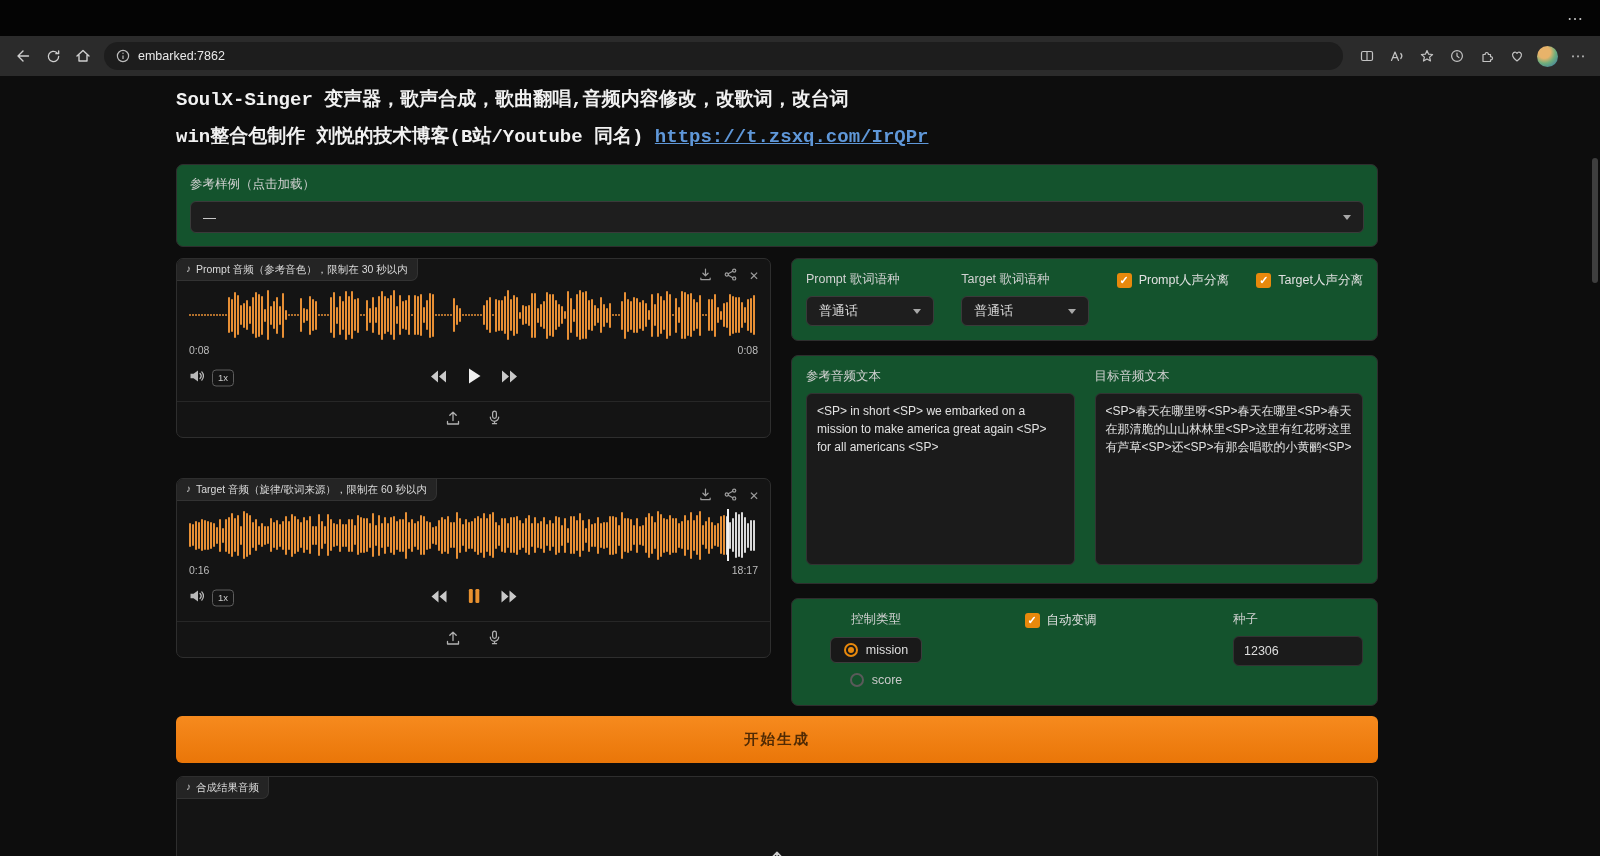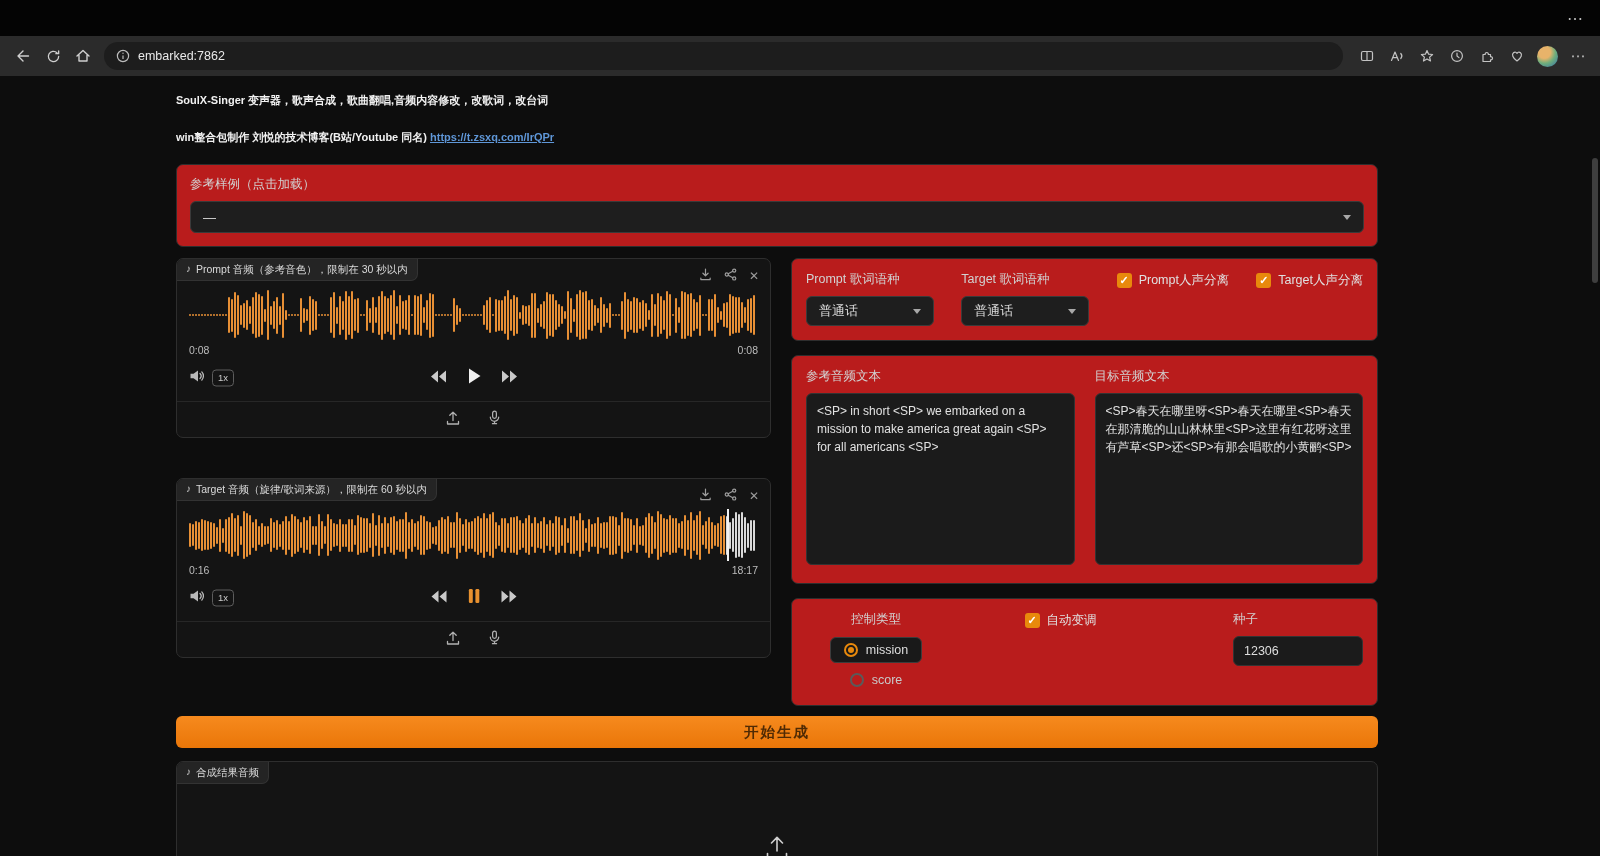--- a/index.html
+++ b/index.html
@@ -18,26 +18,26 @@
   .addr-text { color: #e9e9e9; font-size: 12.5px; white-space: nowrap; }
   .tb-icons { display: flex; align-items: center; gap: 3px; flex: none; }
   .tb-icon { width: 27px; height: 27px; display: flex; align-items: center; justify-content: center; border-radius: 4px; }
   .tb-icon svg { stroke: #c3c3c3; fill: none; stroke-width: 1.2; stroke-linecap: round; stroke-linejoin: round; }
   .avatar { width: 21px; height: 21px; border-radius: 50%; background: radial-gradient(circle at 35% 30%, #e8b36a 0 30%, #6fae7c 55%, #2f6fae 100%); margin: 0 4px; flex: none; }
   .tb-more { color: #c3c3c3; font-size: 15px; letter-spacing: 1px; }
 
   
   .page { position: absolute; top: 76px; left: 0; right: 0; bottom: 0; background: #0d0d0d; overflow: hidden; }
   .content { width: 1202px; margin-left: 176px; padding-top: 10px; position: relative; }
-  .h-line { font-size: 11px; font-weight: bold; color: #f1f1f1; line-height: 24px; }
+  .h-line { font-size: 19px; font-weight: bold; color: #f1f1f1; line-height: 24px; font-family: Liberation Mono, monospace; }
   .h-line1 { margin-top: 2px; }
   .h-line2 { margin-top: 13px; }
   .h-link { font-weight: bold; text-decoration: underline; }
 
-  .panel { border: 1px solid #2e2e2e; border-radius: 7px; background: #b91c1c; }
+  .panel { border: 1px solid #2e2e2e; border-radius: 7px; background: #14532d; }
   .examples-box { margin-top: 15px; padding: 11px 13px 13px; }
   .field-label { font-size: 12.5px; color: #d2d2d2; }
   .dropdown { margin-top: 8px; height: 32px; background: #1e1e1e; border: 1px solid #3a3a3a; border-radius: 6px; display: flex; align-items: center; justify-content: space-between; padding: 0 12px; color: #dddddd; font-size: 13px; }
   .caret { width: 0; height: 0; border-left: 4.5px solid transparent; border-right: 4.5px solid transparent; border-top: 5.5px solid #a8a8a8; }
 
   .main-row { display: flex; gap: 20px; margin-top: 11px; align-items: flex-start; }
   .left-col { width: 595px; display: flex; flex-direction: column; row-gap: 40px; flex: none; }
   .right-col { flex: 1; display: flex; flex-direction: column; row-gap: 14px; }
 
   
@@ -82,21 +82,21 @@
   .ctl-col2 { width: 130px; }
   .ctl-col3 { width: 130px; }
   .ctl-col4 { width: 130px; }
   .num-input { margin-top: 8px; width: 100%; height: 30px; background: #1b1b1b; border: 1px solid #333333; border-radius: 6px; padding: 0 10px; font-family: "Liberation Sans", sans-serif; font-size: 12.5px; color: #dddddd; outline: none; }
   .radio-chip { display: inline-flex; align-items: center; gap: 8px; padding: 5px 13px; border: 1px solid #3c3c3c; border-radius: 6px; font-size: 12.5px; color: #dddddd; margin-top: 9px; background: #191919; }
   .radio-chip.unselected { border-color: transparent; background: transparent; margin-top: 4px; color: #c9c9c9; }
   .radio { width: 14px; height: 14px; border-radius: 50%; border: 2px solid #5a5a5a; position: relative; flex: none; }
   .radio.on { border-color: #e8890c; }
   .radio.on::after { content: ""; position: absolute; inset: 2px; border-radius: 50%; background: #e8890c; }
 
-  .generate-btn { margin-top: 10px; width: 100%; height: 32px; border: none; border-radius: 6px; background: linear-gradient(#f68a1e, #ea7608); color: #4f2a04; font-family: "Liberation Sans", sans-serif; font-size: 14.5px; font-weight: bold; letter-spacing: 2px; }
+  .generate-btn { margin-top: 10px; width: 100%; height: 47px; border: none; border-radius: 6px; background: linear-gradient(#f68a1e, #ea7608); color: #4f2a04; font-family: "Liberation Sans", sans-serif; font-size: 14.5px; font-weight: bold; letter-spacing: 2px; }
 
   .result-panel { margin-top: 13px; position: relative; height: 150px; background: #141414; }
   .result-body { display: flex; flex-direction: column; align-items: center; padding-top: 50px; gap: 9px; }
   .result-body svg { stroke: #cfcfcf; fill: none; stroke-width: 1.6; stroke-linecap: round; stroke-linejoin: round; }
 
   .scroll-thumb { position: absolute; right: 2px; top: 82px; width: 6px; height: 125px; border-radius: 3px; background: #3e3e3e; }
 </style>
 </head>
 <body>
 

